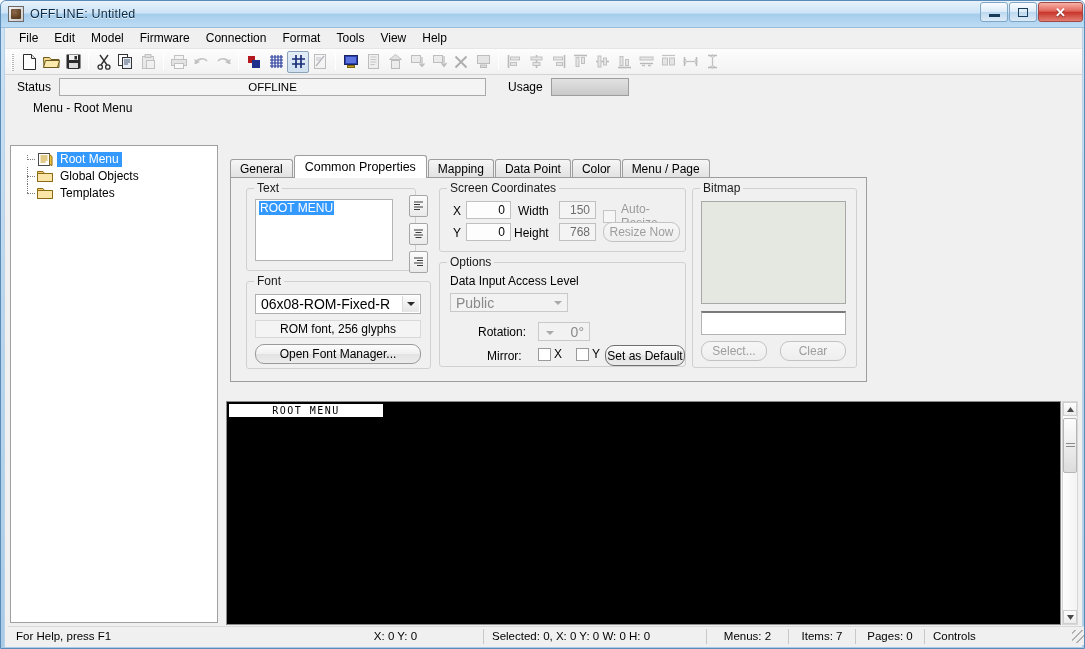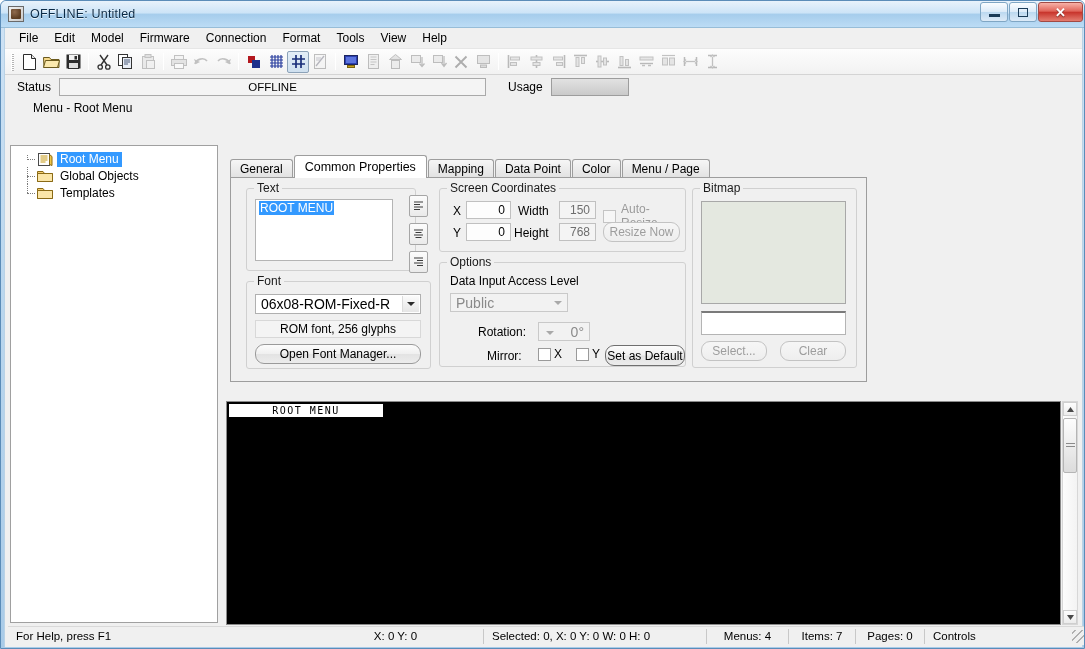--- a/index.html
+++ b/index.html
@@ -736,21 +736,21 @@
 
       </div>
     </div>
 
     <div id="statusbar">
       <div class="sbcell" style="width:300px;">For Help, press F1</div>
       <div class="sbcell" style="width:175px; justify-content:center;">X: 0 Y: 0</div>
       <div class="sbsep"></div>
       <div class="sbcell" style="width:222px;">Selected: 0, X: 0 Y: 0 W: 0 H: 0</div>
       <div class="sbsep"></div>
-      <div class="sbcell" style="width:81px; justify-content:center;">Menus: 4</div>
+      <div class="sbcell" style="width:81px; justify-content:center;">Menus: 2</div>
       <div class="sbsep"></div>
       <div class="sbcell" style="width:66px; justify-content:center;">Items: 7</div>
       <div class="sbsep"></div>
       <div class="sbcell" style="width:68px; justify-content:center;">Pages: 0</div>
       <div class="sbsep"></div>
       <div class="sbcell" style="justify-content:center;">Controls</div>
       <div id="resize-grip"></div>
     </div>
 
   </div>

